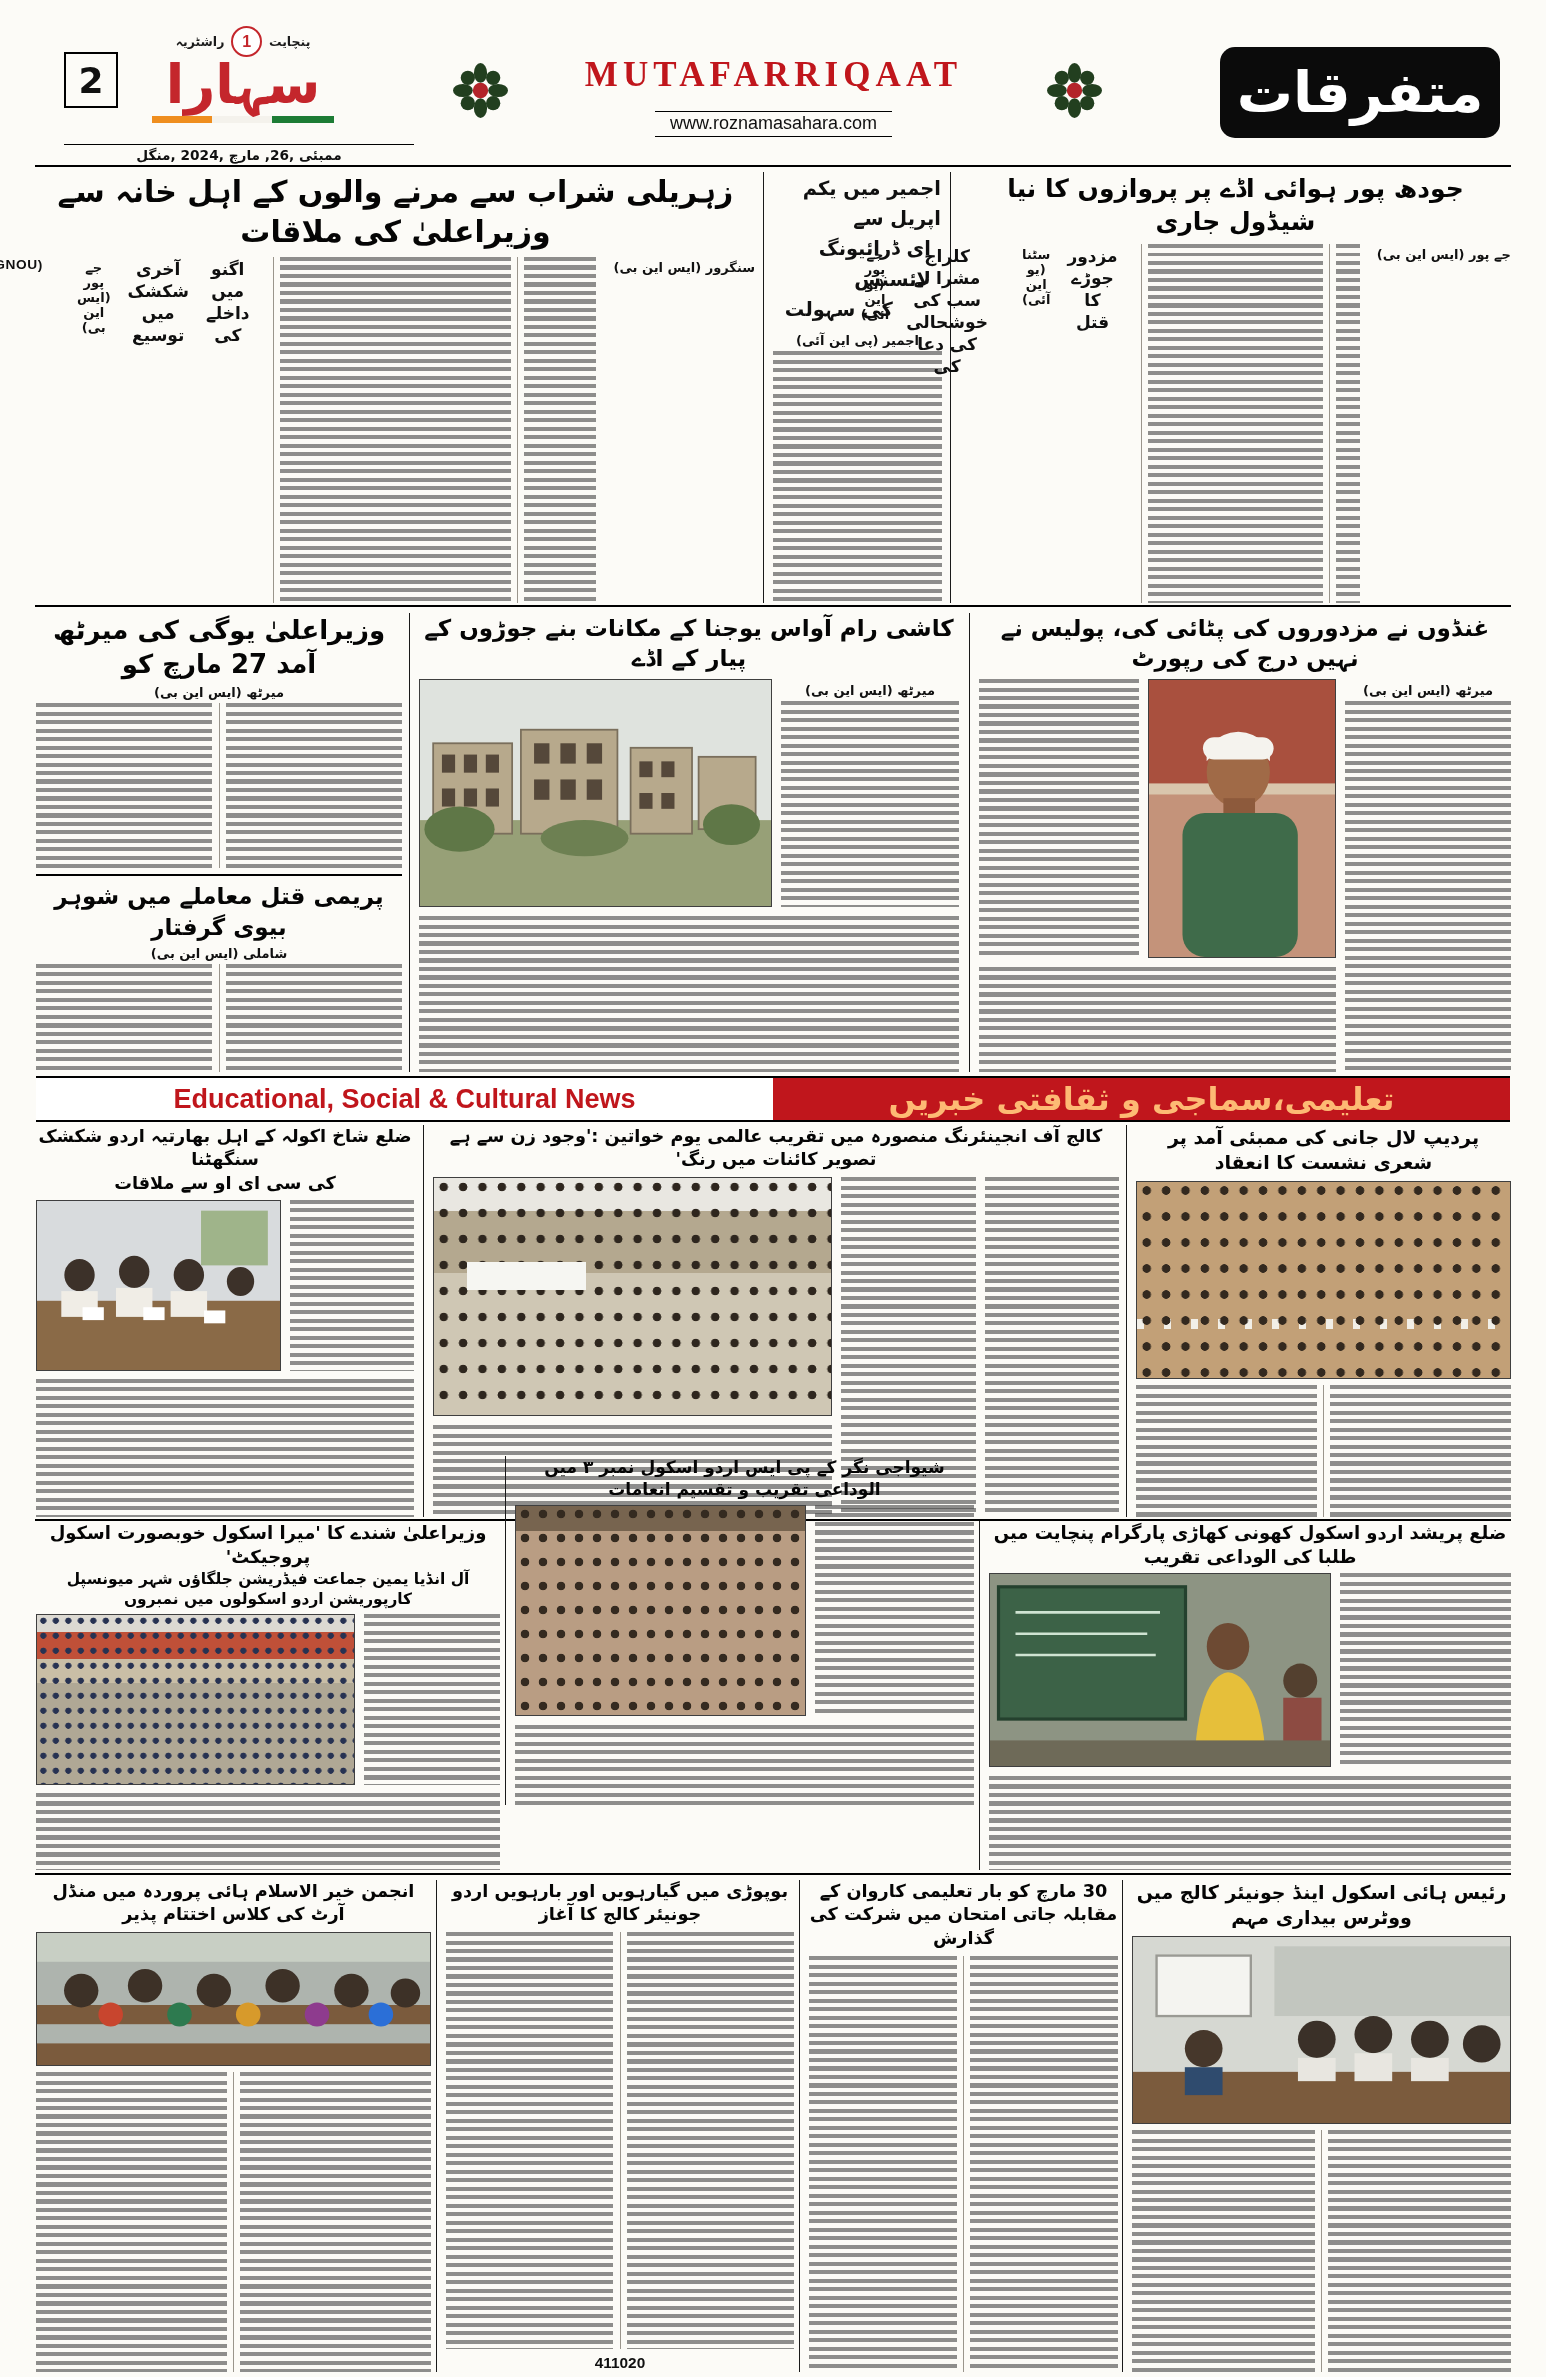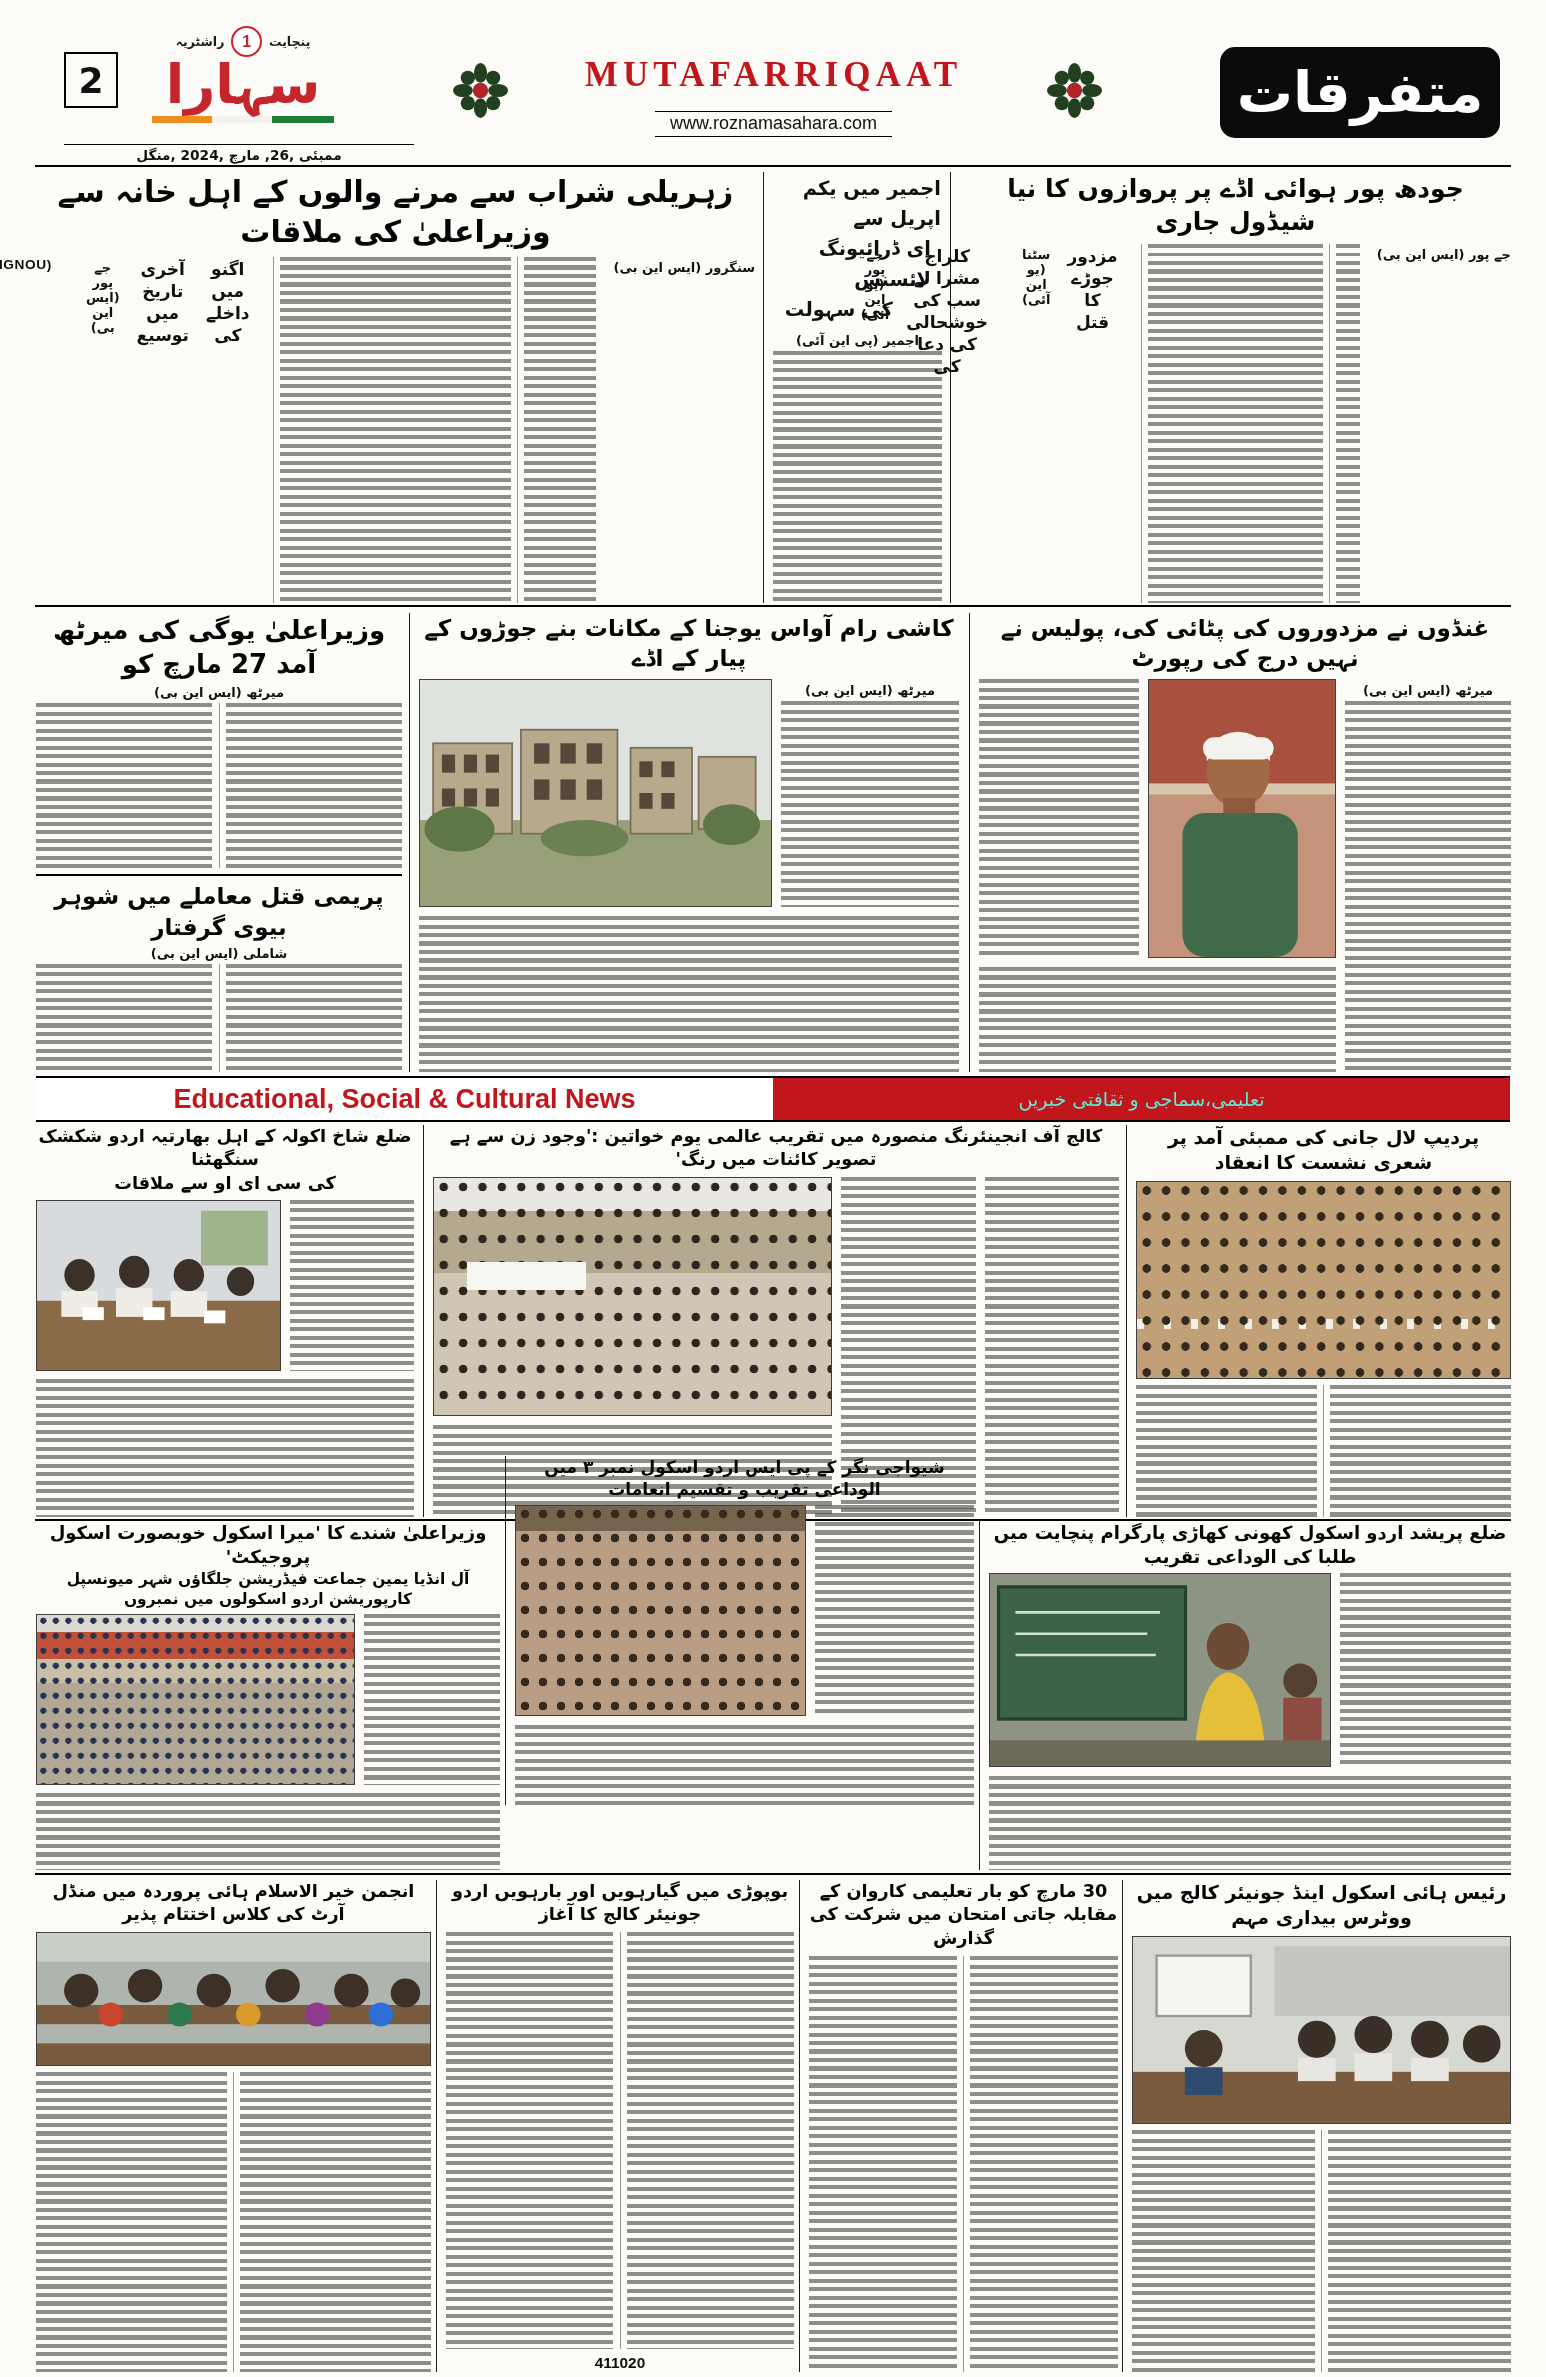--- a/index.html
+++ b/index.html
@@ -37,21 +37,21 @@
 .edition{position:absolute;left:64px;top:144px;width:350px;height:21.6px;border-top:1.1px solid #000;border-bottom:1.1px solid #000;font-size:13.7px;font-weight:700;direction:rtl;display:flex;align-items:center;justify-content:center}
 .center-title{position:absolute;left:574px;top:55px;width:399px;text-align:center}
 .title-en{font-family:"Liberation Serif",serif;font-size:35px;font-weight:700;color:#c0161c;letter-spacing:5.1px}
 .website{display:inline-block;margin-top:5.7px;font-size:18px;border-top:1.1px solid #000;border-bottom:1.1px solid #000;padding:1.7px 15px;font-family:"Liberation Sans",sans-serif}
 .ornament{position:absolute;top:63px;width:55px;height:55px}
 .ornament svg{width:100%;height:100%}
 .urdu-box{position:absolute;left:1220px;top:47px;width:280px;height:91px;background:#0b0b0b;color:#fff;border-radius:15px;font-size:56px;font-weight:700;direction:rtl;display:flex;align-items:center;justify-content:center}
 
 .banner{position:absolute;display:flex;border-top:2.3px solid #000;border-bottom:2.3px solid #000;background:#fff}
 .banner-en{flex:1;display:flex;align-items:center;justify-content:center;color:#c0161c;font:700 27px "Liberation Sans",sans-serif}
-.banner-ur{flex:1;display:flex;align-items:center;justify-content:center;background:#c0161c;color:#5eead4;font-size:19px;font-weight:400;direction:rtl}
+.banner-ur{flex:1;display:flex;align-items:center;justify-content:center;background:#c0161c;color:#fdba74;font-size:32px;font-weight:700;direction:rtl}
 
 .crowd-indoor{background-color:#c2a077;background-image:radial-gradient(circle at 9.7px 8.5px,#33291f 4px,rgba(0,0,0,0) 4.6px),repeating-linear-gradient(90deg,#f2efe7 0 6.8px,rgba(0,0,0,0) 6.8px 27px);background-size:19.4px 26px,100% 10.3px;background-position:0 0,0 74%;background-repeat:repeat,no-repeat}
 .crowd-outdoor{background-color:#cfc7b4;background-image:linear-gradient(#f6f6f2,#f6f6f2),radial-gradient(circle at 9.7px 9px,#2e261e 4px,rgba(0,0,0,0) 4.6px),linear-gradient(#e9e7e1 0 14%,#b4a88f 14% 40%,rgba(0,0,0,0) 40%);background-size:30% 12%,19.4px 26px,100% 100%;background-position:12% 40%,0 0,0 0;background-repeat:no-repeat,repeat,no-repeat}
 .crowd-indoor2{background-color:#b99d83;background-image:radial-gradient(circle at 9px 8px,#342a20 4px,rgba(0,0,0,0) 4.6px),linear-gradient(#77644f 0 12%,rgba(0,0,0,0) 12%);background-size:18px 24px,100% 100%;background-repeat:repeat,no-repeat}
 .crowd-assembly{background-color:#b0a895;background-image:radial-gradient(circle at 6.3px 5.7px,#273252 2.8px,rgba(0,0,0,0) 3.4px),linear-gradient(#dcd9d2 0 10%,#c05038 10% 26%,#c9bea6 26% 40%,rgba(0,0,0,0) 40%);background-size:12.5px 15px,100% 100%;background-repeat:repeat,no-repeat}
 </style>
 </head>
 <body>
 
 <div class="page">
@@ -121,21 +121,21 @@
       <div class="col">
         <div class="byline">سنگرور (ایس این بی)</div>
         <div class="greek grow"></div>
       </div>
       <div class="col">
         <div class="greek grow"></div>
       </div>
       <div class="col">
         <div class="greek" style="height:67px"></div>
         <div class="subhead">اگنو میں داخلے کی</div>
-        <div class="subhead">آخری تاریخ میں توسیع</div>
+        <div class="subhead">آخری شکشک میں توسیع</div>
         <div class="byline">جے پور (ایس این بی)</div>
         <div class="greek" style="height:51px"></div>
         <div class="inline-latin">(IGNOU)</div>
         <div class="greek grow"></div>
       </div>
     </div>
   </article>
 
   <article class="art vr-left" style="left:763px;top:172px;width:179px;height:431px">
     <div class="stepped">

